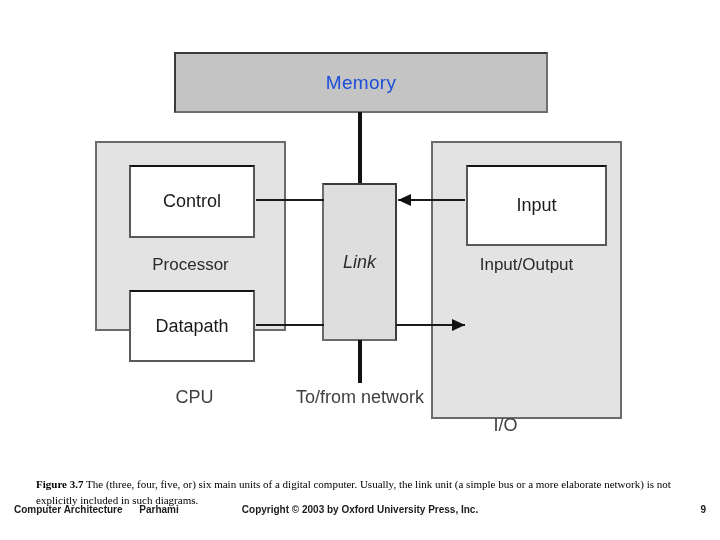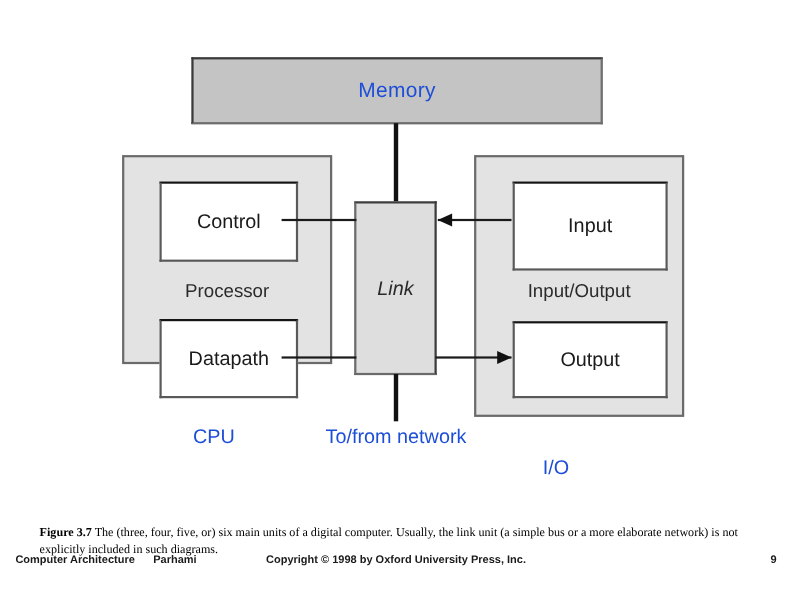--- a/index.html
+++ b/index.html
@@ -51,22 +51,22 @@
     color: #1d4ed8;
   }
 
   
   .group {
     position: absolute;
     box-sizing: border-box;
     background: #e3e3e3;
     border: 2px solid #6a6a6a;
   }
-  #processor-group { left: 111px;  top: 141px; width: 191px; height: 190px; }
-  #io-group        { left: 431px; top: 141px; width: 191px; height: 238px; }
+  #processor-group { left: 95px;  top: 141px; width: 191px; height: 190px; }
+  #io-group        { left: 431px; top: 141px; width: 191px; height: 278px; }
 
   .group-label {
     position: absolute;
     left: 0;
     width: 100%;
     text-align: center;
     font-size: 17px;
     color: #2a2a2a;
     top: 112px;
   }
@@ -149,21 +149,21 @@
     top: 319px;
     border-top: 6px solid transparent;
     border-bottom: 6px solid transparent;
     border-left: 13px solid #111111;
   }
 
   
   .bottom-label {
     position: absolute;
     font-size: 18px;
-    color: #1d4ed8;
+    color: #404040;
     text-align: center;
     white-space: nowrap;
   }
   #label-cpu     { left: 99px;  top: 387px; width: 191px; }
   #label-network { left: 270px; top: 387px; width: 180px; }
   #label-io      { left: 410px; top: 387px; width: 191px; margin-top: 28px; }
 
   
   #caption {
     position: absolute;
@@ -236,23 +236,20 @@
 
   <div class="box" id="link-box">
     <span class="blabel">Link</span>
   </div>
 
   <div class="group" id="io-group">
     <div class="subbox" id="input-box">
       <span class="blabel">Input</span>
     </div>
     <div class="group-label">Input/Output</div>
-    <div class="subbox" id="output-box">
-      <span class="blabel">Output</span>
-    </div>
   </div>
 
   <div class="hline" id="line-control-link"></div>
   <div class="hline" id="line-datapath-link"></div>
   <div class="hline" id="line-input-link"></div>
   <div class="hline" id="line-link-output"></div>
 
   <div class="arrow" id="arrow-into-link"></div>
   <div class="arrow" id="arrow-into-output"></div>
 
@@ -266,15 +263,15 @@
 <div id="caption">
   <span class="fignum">Figure 3.7</span>
   <span>The (three, four, five, or) six main units of a digital computer. Usually, the link unit (a simple bus or a more elaborate network) is not explicitly included in such diagrams.</span>
 </div>
 
 <div id="footer">
   <div id="footer-left">
     <span class="course">Computer Architecture</span>
     <span>Parhami</span>
   </div>
-  <div id="footer-center">Copyright © 1998 by Oxford University Press, Inc.</div>
+  <div id="footer-center">Copyright © 2003 by Oxford University Press, Inc.</div>
   <div id="footer-right">9</div>
 </div>
 
 </body></html>

